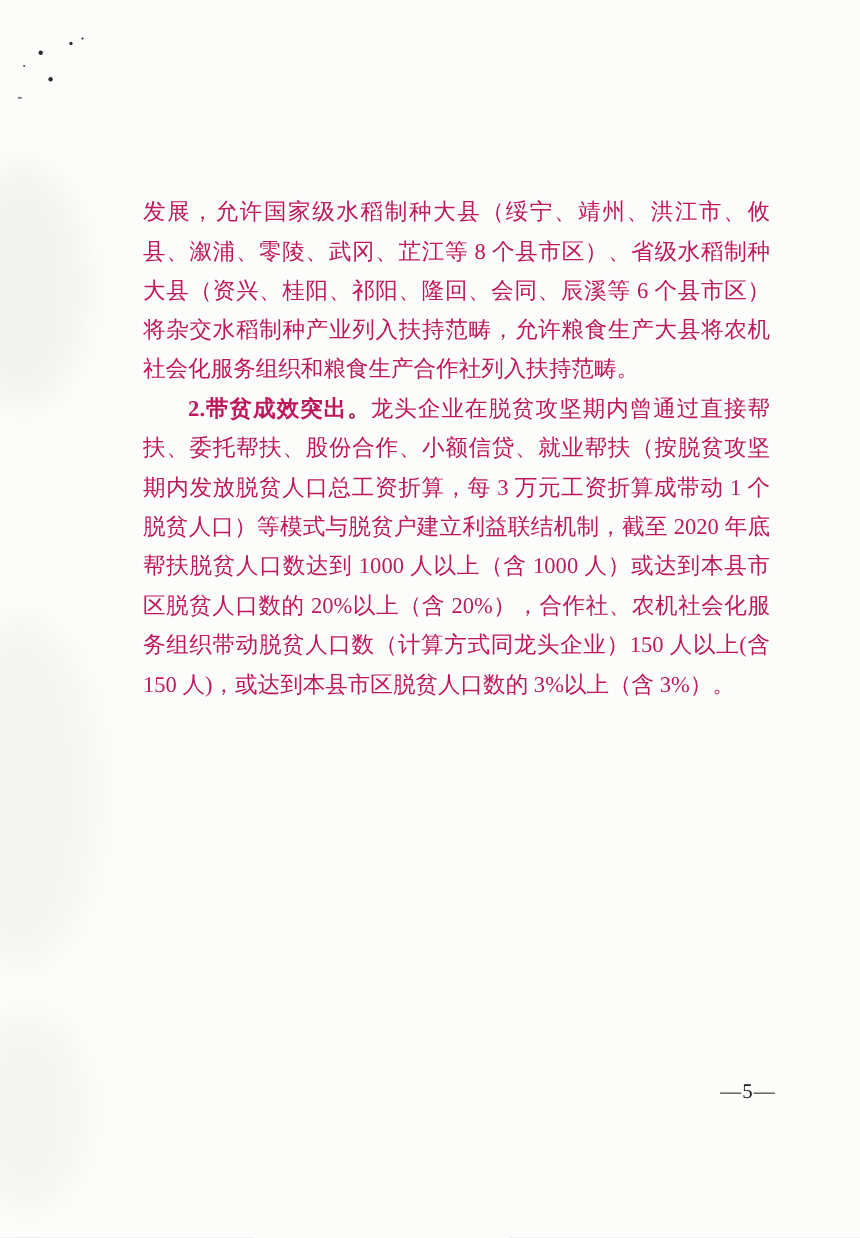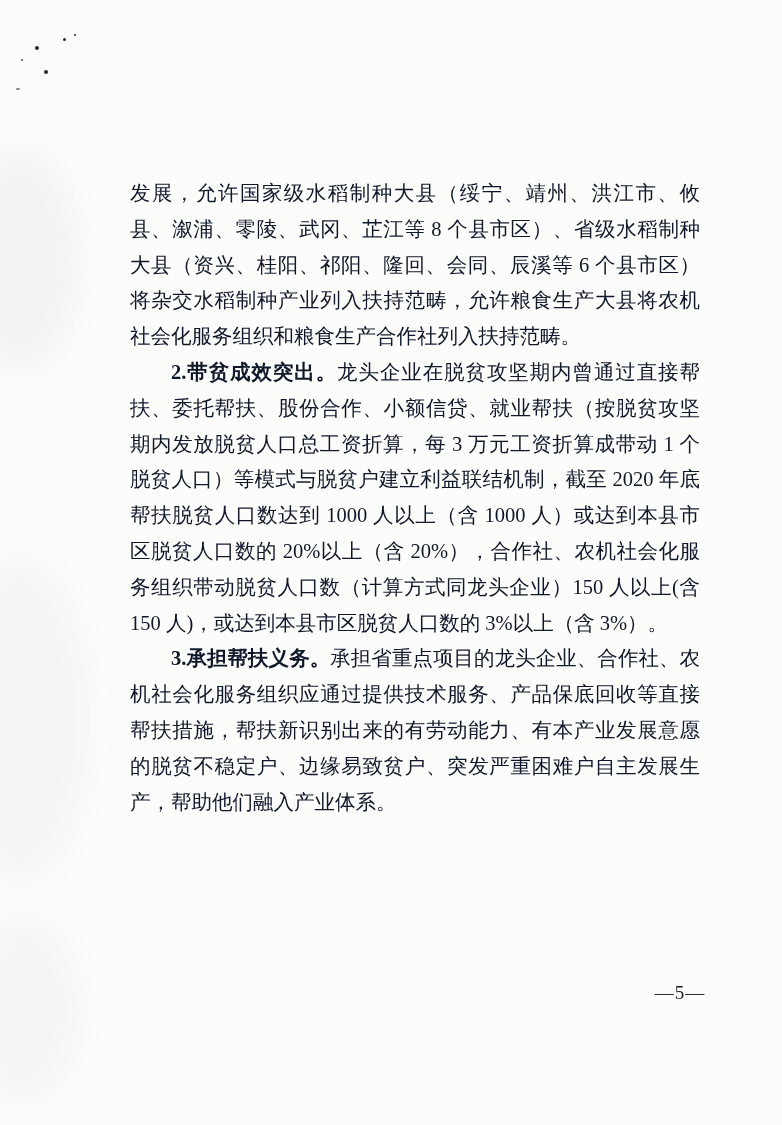--- a/index.html
+++ b/index.html
@@ -39,21 +39,21 @@
   .s5 { left: 44px; top: 70px; width: 4px; height: 4px; }
   .s6 { left: 16px; top: 88px; width: 4px; height: 2px; background:#8a8a8a; border-radius:40%; }
 
   .text-block {
     position: absolute;
     left: 130px;
     top: 176px;
     width: 570px;
     font-size: 20.5px;
     line-height: 35.8px;
-    color: #0f172a;
+    color: #be185d;
     text-align: justify;
     text-justify: inter-character;
   }
   .text-block p {
     margin: 0;
     padding: 0;
   }
   .text-block p.indent {
     text-indent: 2em;
   }
@@ -86,20 +86,19 @@
   <div class="speck s4"></div>
   <div class="speck s5"></div>
   <div class="speck s6"></div>
 
   <div class="text-block">
 
     <p><span>发展，允许国家级水稻制种大县（绥宁、靖州、洪江市、攸县、溆浦、零陵、武冈、芷江等 8 个县市区）、省级水稻制种大县（资兴、桂阳、祁阳、隆回、会同、辰溪等 6 个县市区）将杂交水稻制种产业列入扶持范畴，允许粮食生产大县将农机社会化服务组织和粮食生产合作社列入扶持范畴。</span></p>
 
     <p class="indent"><b>2.带贫成效突出。</b><span>龙头企业在脱贫攻坚期内曾通过直接帮扶、委托帮扶、股份合作、小额信贷、就业帮扶（按脱贫攻坚期内发放脱贫人口总工资折算，每 3 万元工资折算成带动 1 个脱贫人口）等模式与脱贫户建立利益联结机制，截至 2020 年底帮扶脱贫人口数达到 1000 人以上（含 1000 人）或达到本县市区脱贫人口数的 20%以上（含 20%），合作社、农机社会化服务组织带动脱贫人口数（计算方式同龙头企业）150 人以上(含 150 人)，或达到本县市区脱贫人口数的 3%以上（含 3%）。</span></p>
 
-    <p class="indent"><b>3.承担帮扶义务。</b><span>承担省重点项目的龙头企业、合作社、农机社会化服务组织应通过提供技术服务、产品保底回收等直接帮扶措施，帮扶新识别出来的有劳动能力、有本产业发展意愿的脱贫不稳定户、边缘易致贫户、突发严重困难户自主发展生产，帮助他们融入产业体系。</span></p>
 
 
   </div>
 
   <div class="page-number">—5—</div>
 
 </div>
 
 </body></html>

